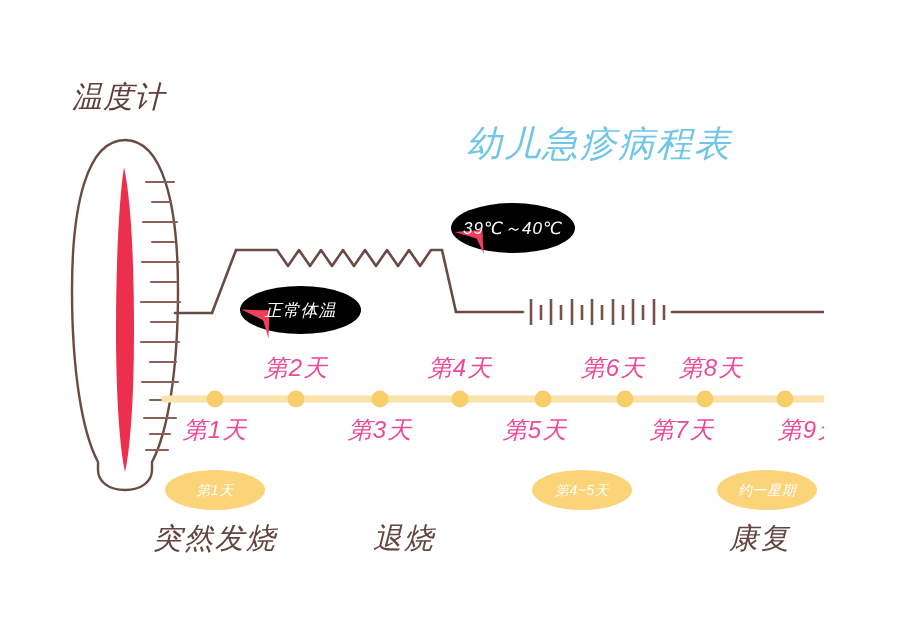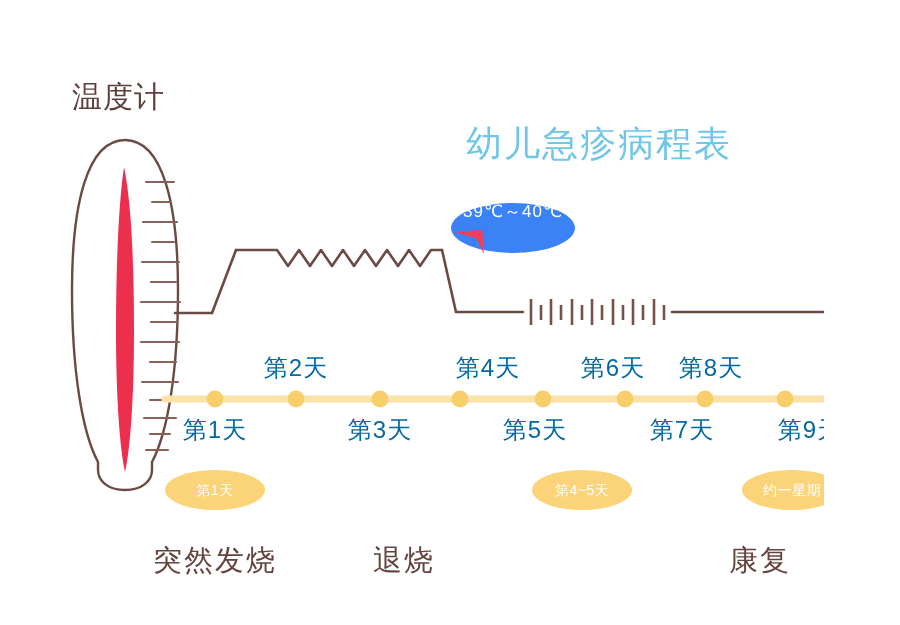--- a/index.html
+++ b/index.html
@@ -10,20 +10,21 @@
   }
   body {
     font-family: "Liberation Sans", "DejaVu Sans", sans-serif;
   }
   #stage {
     position: relative;
     width: 824px;
     height: 625px;
     background: #ffffff;
     overflow: hidden;
+    font-style: italic;
   }
   #artboard {
     position: absolute;
     left: 0;
     top: 0;
     width: 900px;
     height: 625px;
   }
   .lbl {
     position: absolute;
@@ -47,23 +48,23 @@
     top: 126px;
     font-size: 36px;
     color: #6FC6E6;
     letter-spacing: 2px;
   }
 
   
   .bubble {
     position: absolute;
     border-radius: 50%;
-    background: #3b82f6;
+    background: #000000;
     display: flex;
-    align-items: flex-start;
+    align-items: center;
     justify-content: center;
     color: #ffffff;
     letter-spacing: 1px;
   }
   .bubble .btext {
     position: relative;
     z-index: 2;
     line-height: 1;
   }
   .bubble .tail {
@@ -101,21 +102,21 @@
     border-left: 22px solid transparent;
     border-right: 6px solid #F23E5B;
     border-top: 10px solid #F23E5B;
     border-bottom: 18px solid transparent;
     transform: rotate(2deg);
   }
 
   
   .day-label {
     font-size: 24px;
-    color: #0369a1;
+    color: #ec4899;
     letter-spacing: 1px;
     transform: translateX(-50%);
   }
   .day-label.above { top: 356px; }
   .day-label.below { top: 418px; }
 
   
   .pill {
     position: absolute;
     width: 100px;
@@ -131,21 +132,21 @@
   .pill span {
     font-size: 14px;
     color: #ffffff;
     letter-spacing: 0.5px;
     line-height: 1;
   }
   .stage-name {
     font-size: 29px;
     color: #63443E;
     letter-spacing: 2px;
-    top: 546px;
+    top: 524px;
     transform: translateX(-50%);
   }
 </style>
 </head>
 <body>
 
 <div id="stage">
 
   <svg id="artboard" viewBox="0 0 900 625">
 
@@ -243,40 +244,44 @@
 
   <div class="lbl" id="thermo-caption">温度计</div>
 
   <div class="lbl" id="main-title">幼儿急疹病程表</div>
 
   <div class="bubble" id="bubble-fever">
     <span class="tail"></span>
     <span class="btext">39℃～40℃</span>
   </div>
 
+  <div class="bubble" id="bubble-normal">
+    <span class="tail"></span>
+    <span class="btext">正常体温</span>
+  </div>
 
   <div class="lbl day-label below" style="left:215px">第1天</div>
   <div class="lbl day-label above" style="left:296px">第2天</div>
   <div class="lbl day-label below" style="left:380px">第3天</div>
-  <div class="lbl day-label above" style="left:488px">第4天</div>
+  <div class="lbl day-label above" style="left:460px">第4天</div>
   <div class="lbl day-label below" style="left:535px">第5天</div>
   <div class="lbl day-label above" style="left:613px">第6天</div>
   <div class="lbl day-label below" style="left:682px">第7天</div>
   <div class="lbl day-label above" style="left:711px">第8天</div>
   <div class="lbl day-label below" style="left:810px">第9天</div>
 
   <div class="pill" style="left:215px">
     <span>第1天</span>
   </div>
   <div class="lbl stage-name" style="left:215px">突然发烧</div>
 
   <div class="lbl stage-name" style="left:404px">退烧</div>
 
   <div class="pill" style="left:582px">
     <span>第4~5天</span>
   </div>
 
-  <div class="pill" style="left:792px">
+  <div class="pill" style="left:767px">
     <span>约一星期</span>
   </div>
   <div class="lbl stage-name" style="left:760px">康复</div>
 
 </div>
 
 </body></html>

